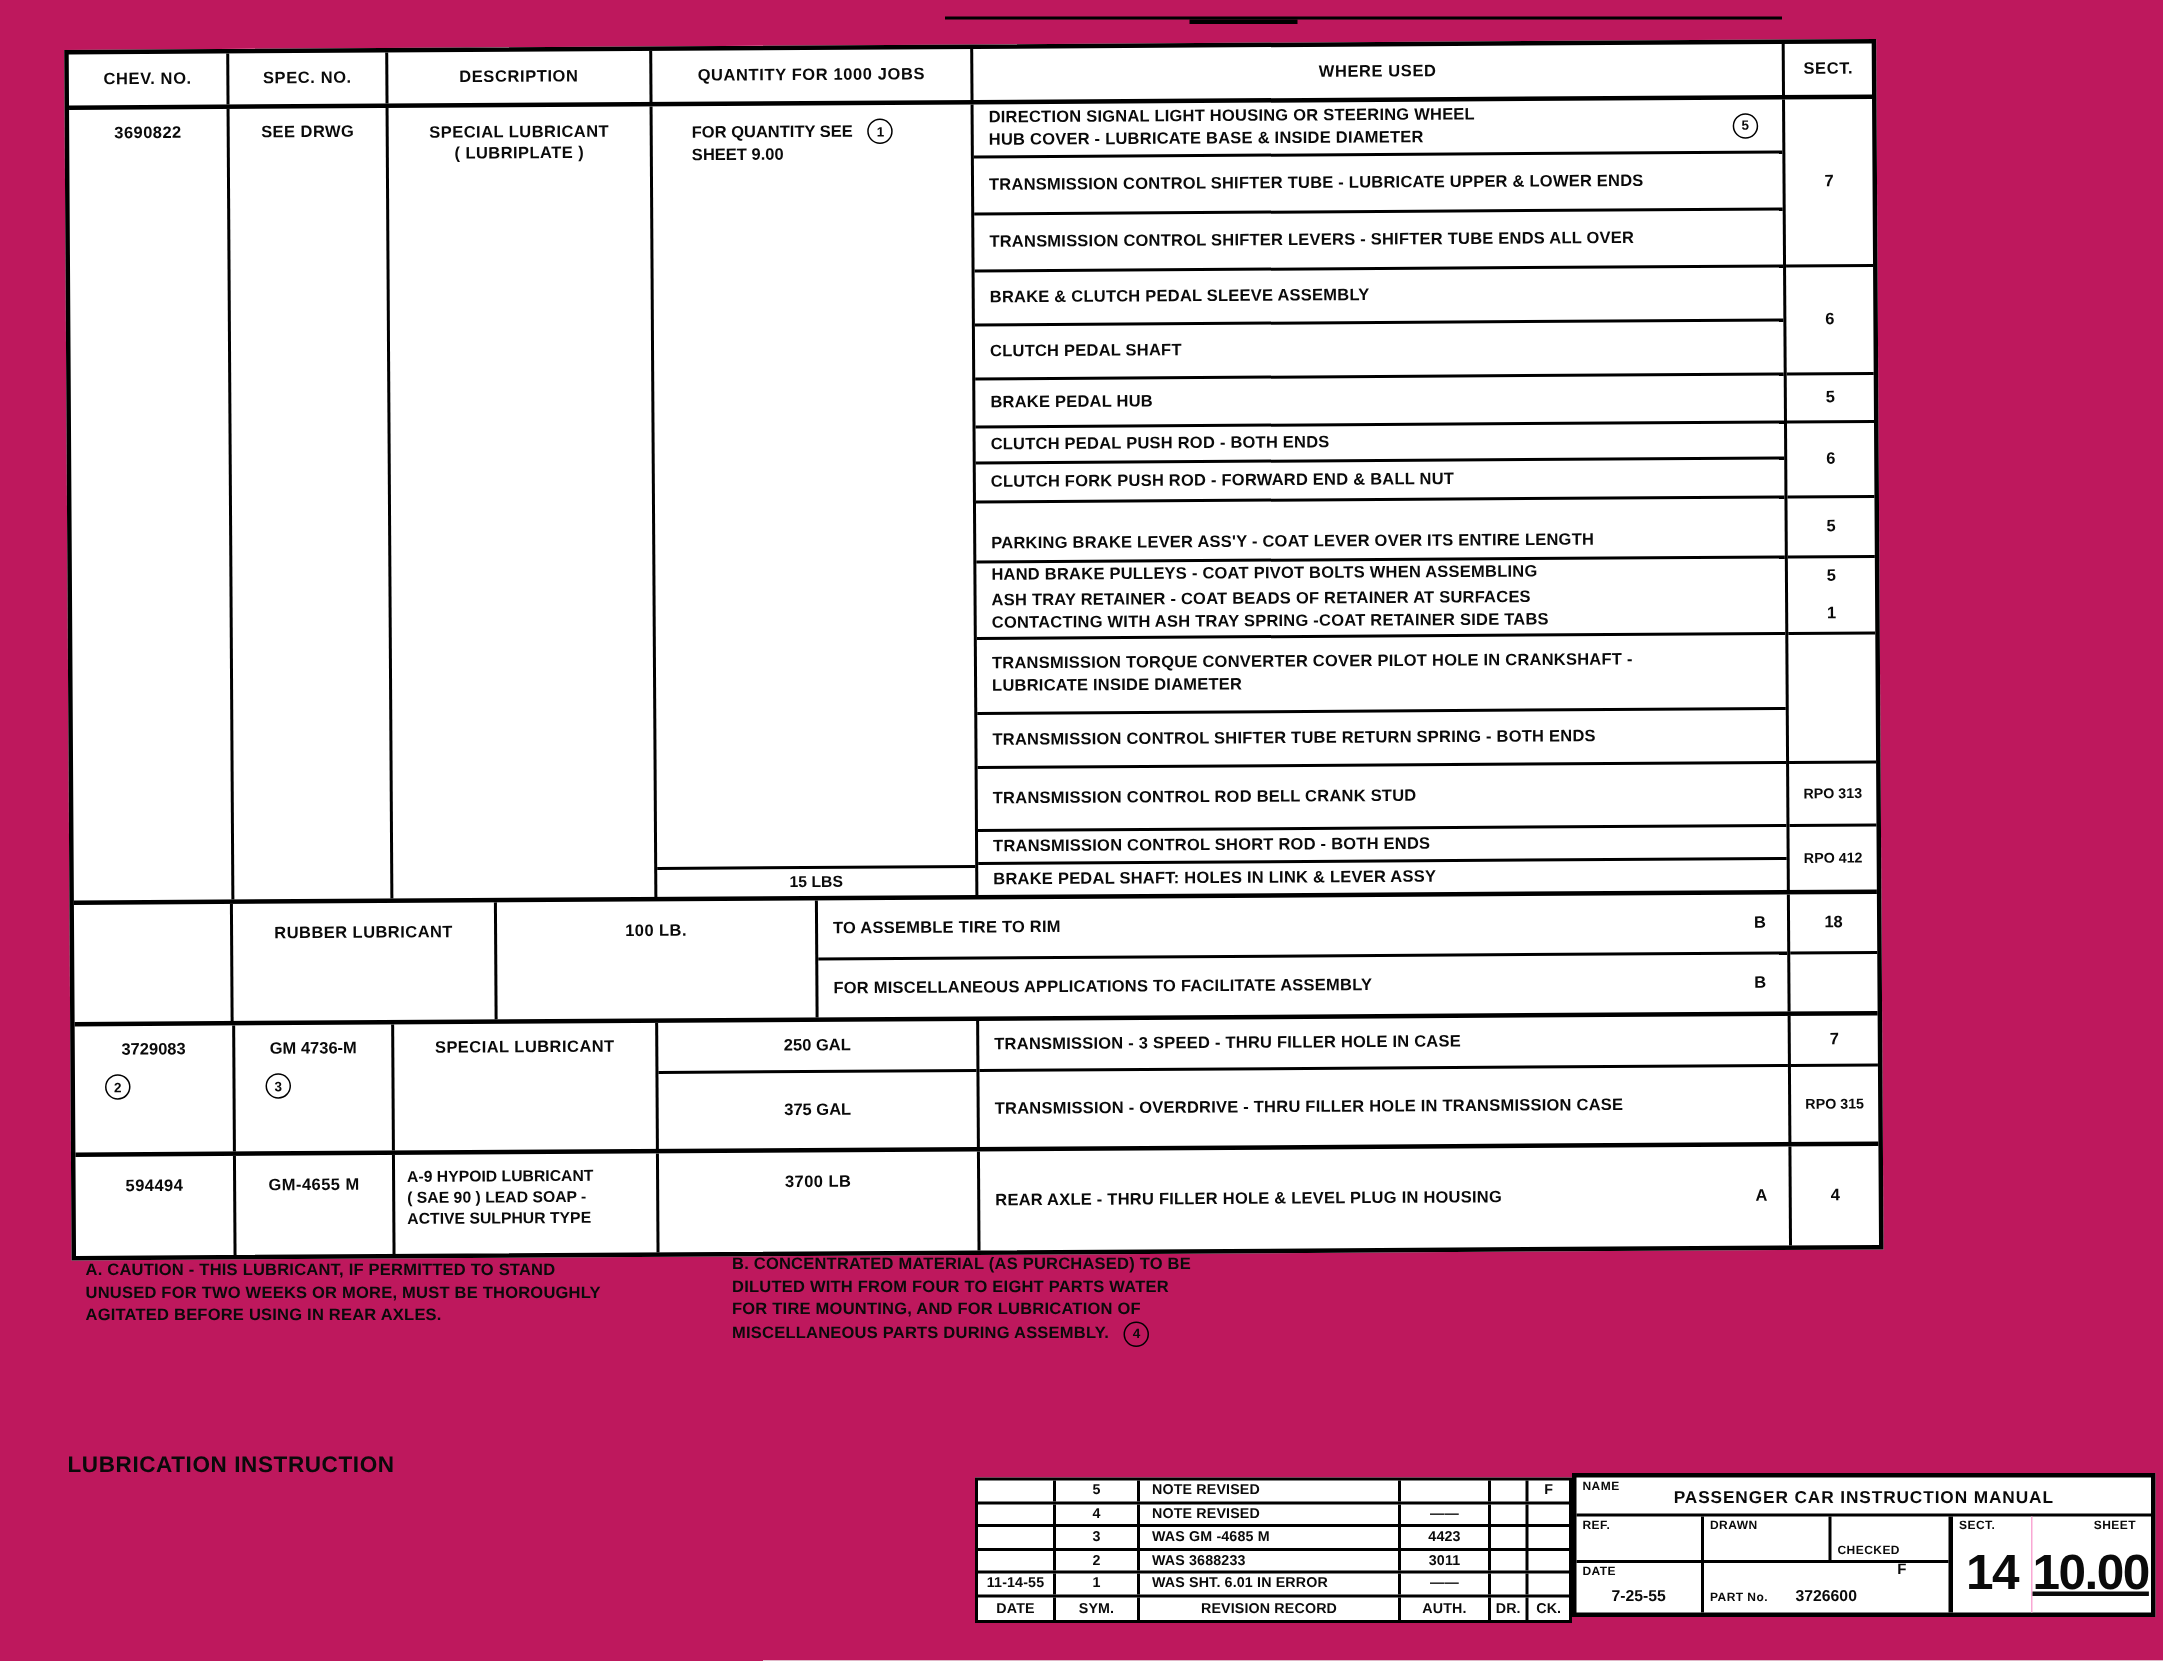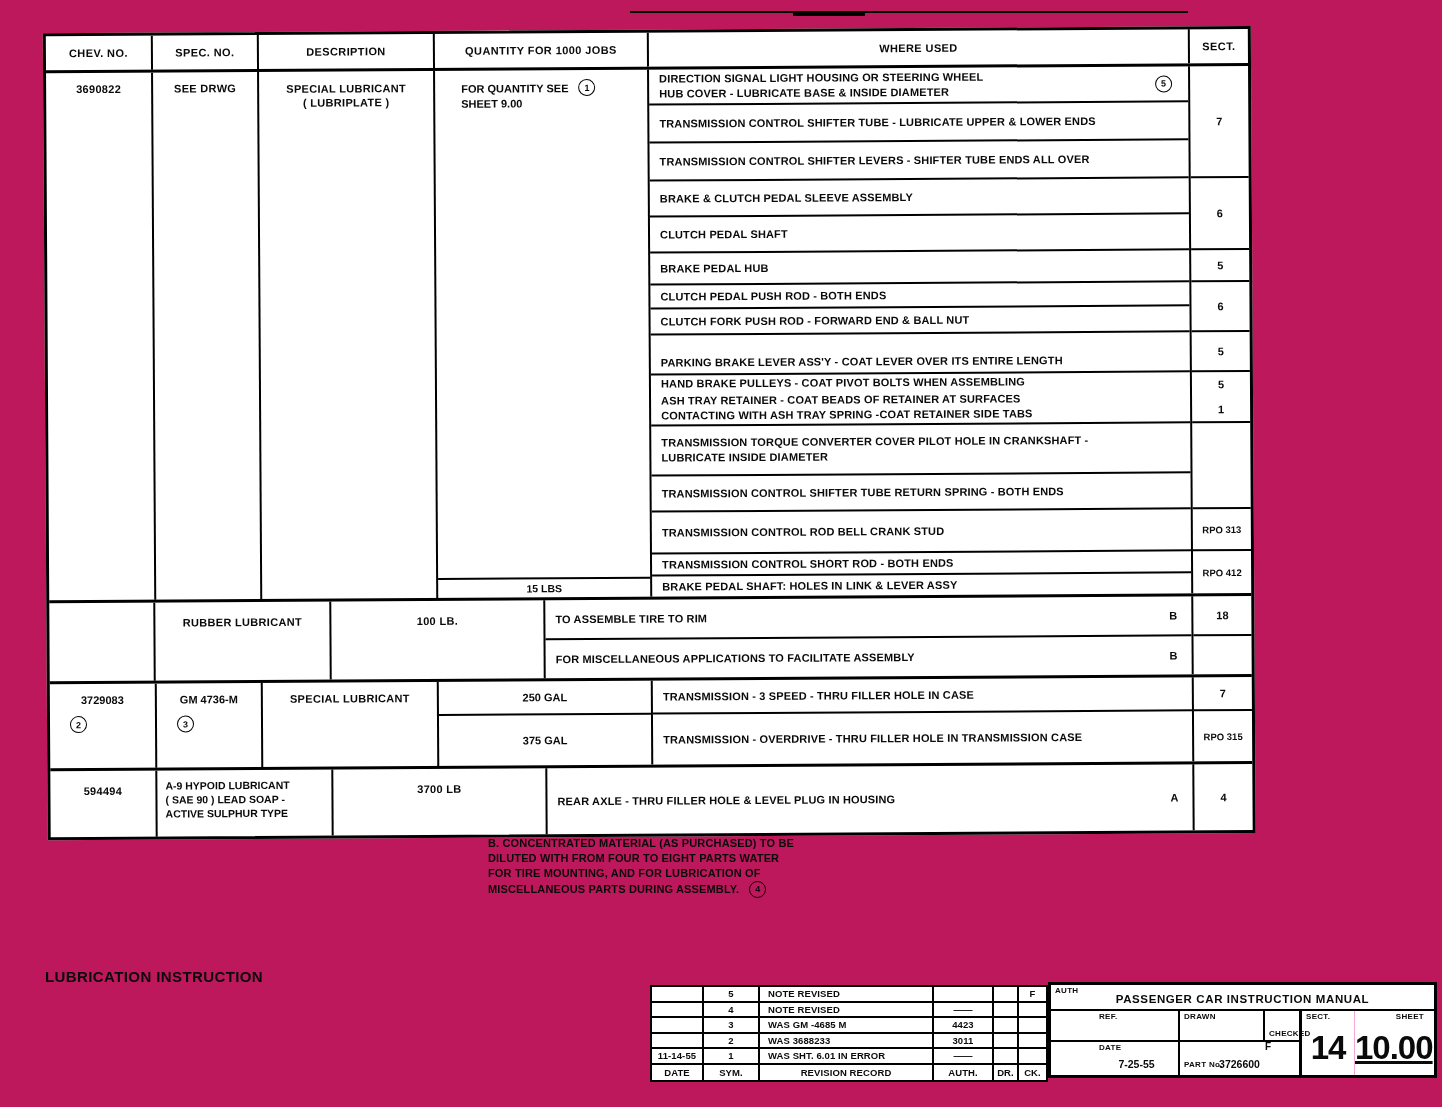--- a/index.html
+++ b/index.html
@@ -77,21 +77,21 @@
   .rc-dr{flex:0 0 25px;}
   .rc-ck{flex:0 0 27px;}
 
   
   .title-block{position:absolute;left:1048px;top:982px;width:389px;border:3px solid #000;box-sizing:border-box;background:#fff;}
   .tb-name{height:26px;border-bottom:2px solid #000;position:relative;display:flex;align-items:center;justify-content:center;box-sizing:border-box;}
   .tb-label{position:absolute;top:1px;left:4px;font-size:8px;letter-spacing:.3px;}
   .tb-name-text{font-size:11.5px;letter-spacing:.6px;padding-top:4px;}
   .tb-body{display:flex;}
   .tb-left{flex:1 1 auto;}
-  .tb-r{display:flex;box-sizing:border-box;padding-left:44px;}
+  .tb-r{display:flex;box-sizing:border-box;}
   .tb-r2{height:31px;border-bottom:2px solid #000;}
   .tb-r3{height:33px;}
   .tb-c{position:relative;border-right:2px solid #000;box-sizing:border-box;}
   .tb-c.lastc{border-right:none;margin-top:17px;}
   .tb-ref{flex:0 0 85px;}
   .tb-drawn{flex:0 0 85px;text-align:center;}
   .tb-checked{flex:1 1 auto;}
   .tb-datec{flex:0 0 85px;}
   .tb-part{flex:1 1 auto;}
   .tb-val-center{display:flex;align-items:flex-end;justify-content:center;height:100%;font-size:10.5px;padding-bottom:5px;box-sizing:border-box;}
@@ -257,38 +257,44 @@
         </div>
       </div>
       <div class="col w-sect lastcol scol">
         <div class="scell" style="height:34px;">7</div>
         <div class="scell rpo noline" style="height:50px;">RPO 315</div>
       </div>
     </div>
 
     <div class="trow group last">
       <div class="col w-chev cellpad" style="padding-top:14px;">594494</div>
+      <div class="col w-spec cellpad" style="padding-top:14px;">GM-4655 M</div>
       <div class="col w-desc desc4">
         <span class="descline">A-9 HYPOID LUBRICANT</span>
         <span class="descline">( SAE 90 ) LEAD SOAP -</span>
         <span class="descline">ACTIVE SULPHUR TYPE</span>
       </div>
       <div class="col w-qty cellpad" style="padding-top:14px;">3700 LB</div>
       <div class="col w-where where-rows">
         <div class="wrow noline" style="height:66px;">
           <span>REAR AXLE - THRU FILLER HOLE &amp; LEVEL PLUG IN HOUSING</span>
           <span class="noteletter">A</span>
         </div>
       </div>
       <div class="col w-sect lastcol scol">
         <div class="scell noline" style="height:66px;">4</div>
       </div>
     </div>
   </div>
 
+  <div class="footnote fn-a">
+    <span class="fnline">A.  CAUTION - THIS LUBRICANT, IF PERMITTED TO STAND</span>
+    <span class="fnline">UNUSED FOR TWO WEEKS OR MORE, MUST BE THOROUGHLY</span>
+    <span class="fnline">AGITATED BEFORE USING IN REAR AXLES.</span>
+  </div>
   <div class="footnote fn-b">
     <span class="fnline">B.  CONCENTRATED MATERIAL (AS PURCHASED) TO BE</span>
     <span class="fnline">DILUTED WITH FROM FOUR TO EIGHT PARTS WATER</span>
     <span class="fnline">FOR TIRE MOUNTING,  AND FOR LUBRICATION OF</span>
     <span class="fnlast">
       <span>MISCELLANEOUS PARTS DURING ASSEMBLY.</span>
       <span class="circle">4</span>
     </span>
   </div>
 
@@ -340,21 +346,21 @@
       <div class="rc rc-sym">SYM.</div>
       <div class="rc rc-rec">REVISION RECORD</div>
       <div class="rc rc-auth">AUTH.</div>
       <div class="rc rc-dr">DR.</div>
       <div class="rc rc-ck lastc">CK.</div>
     </div>
   </div>
 
   <div class="title-block">
     <div class="tb-name">
-      <span class="tb-label">AUTH</span>
+      <span class="tb-label">NAME</span>
       <span class="tb-name-text">PASSENGER CAR INSTRUCTION MANUAL</span>
     </div>
     <div class="tb-body">
       <div class="tb-left">
         <div class="tb-r tb-r2">
           <div class="tb-c tb-ref">
             <span class="tb-label">REF.</span>
           </div>
           <div class="tb-c tb-drawn">
             <span class="tb-label">DRAWN</span>

